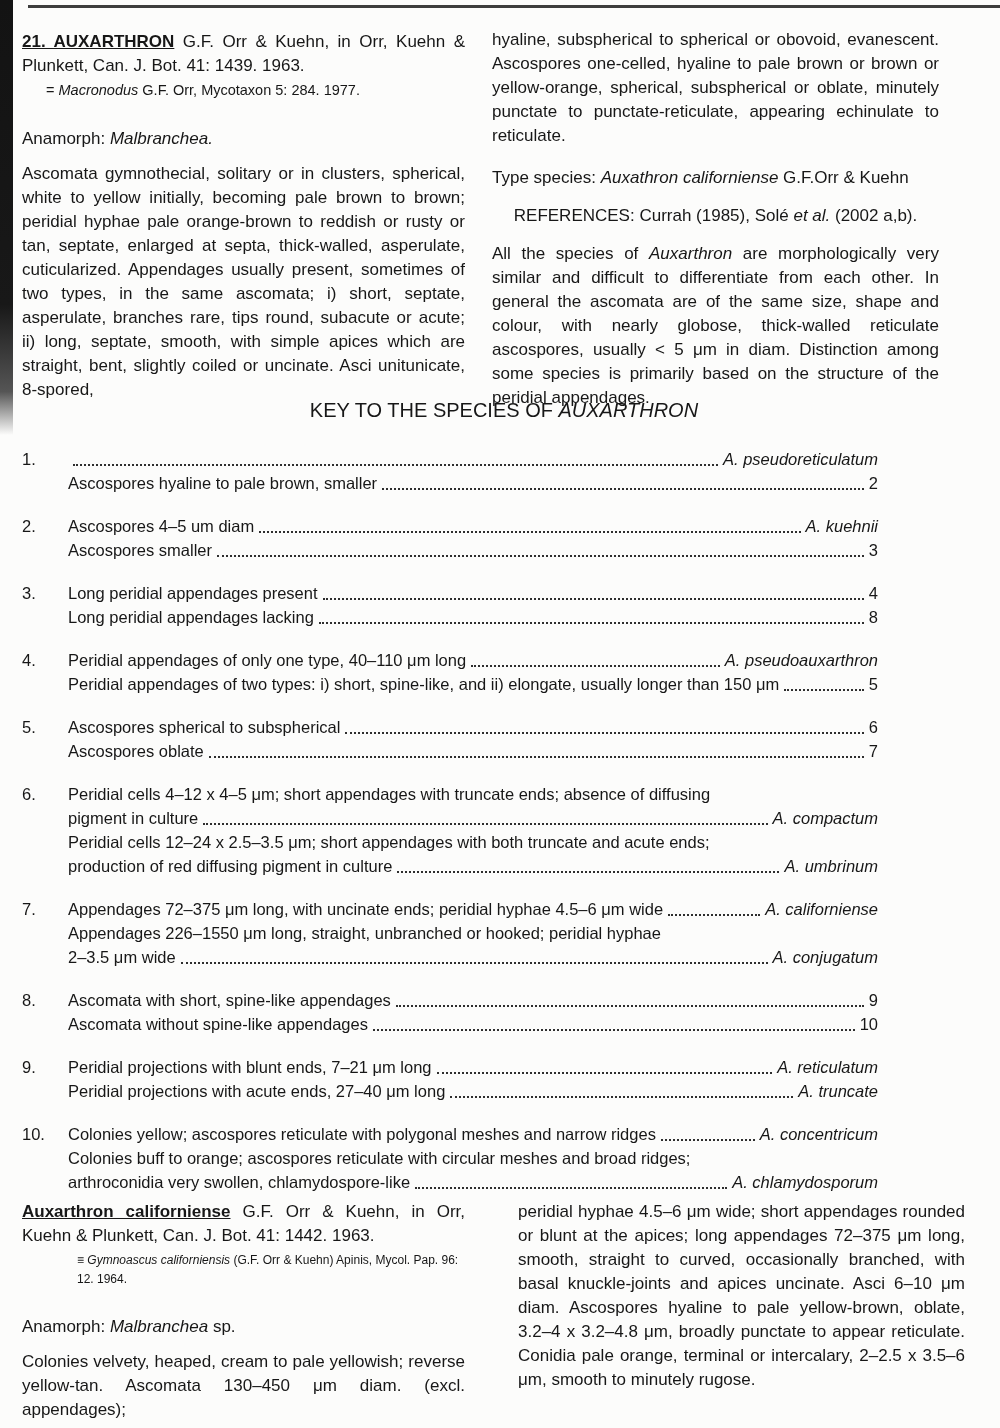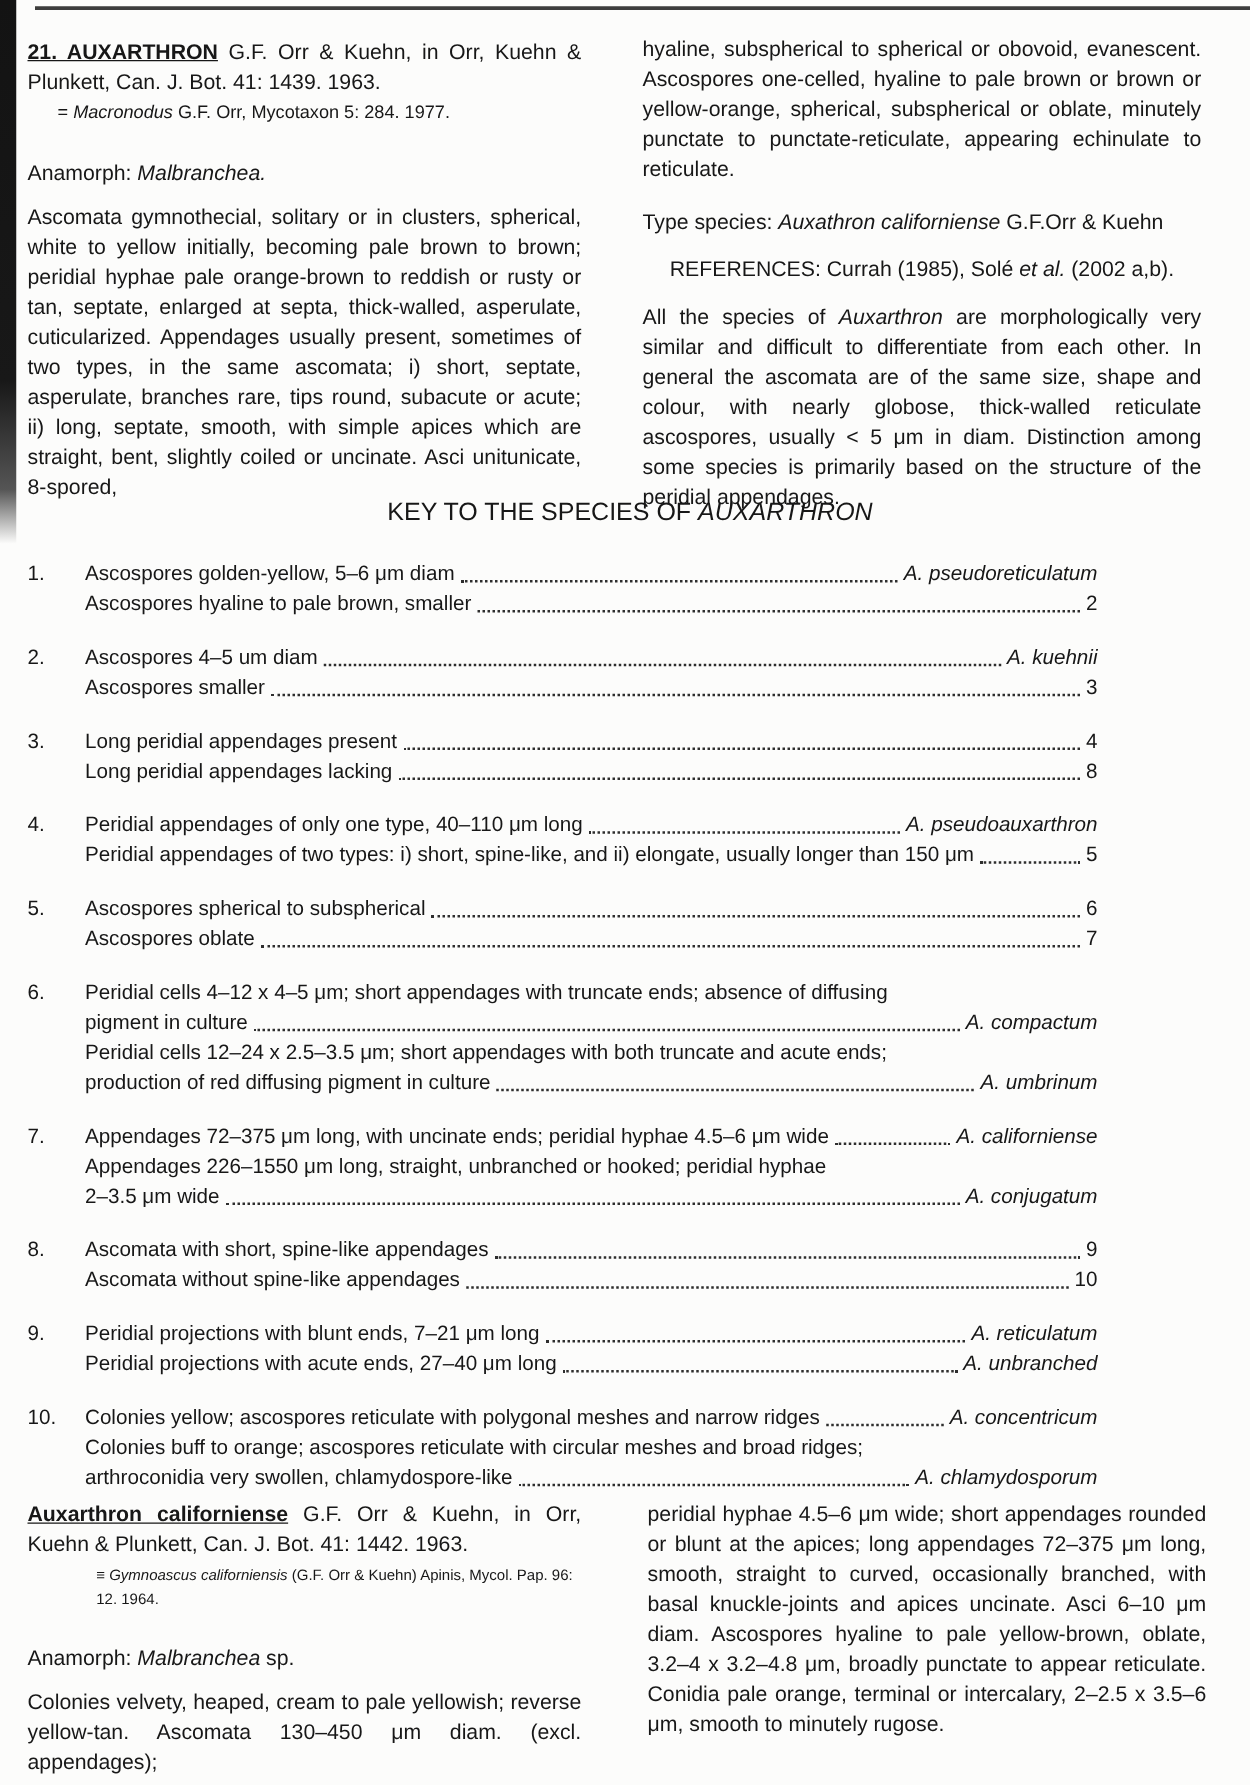--- a/index.html
+++ b/index.html
@@ -24,21 +24,21 @@
   }
 
   .col {
     position:absolute;
     font-size:17px; line-height:24px;
     text-align:justify;
   }
   .col p { margin:0; }
 
   #top-left  { left:22px;  top:30px;  width:443px; }
-  #top-right { left:514px; top:28px;  width:447px; }
+  #top-right { left:492px; top:28px;  width:447px; }
   #bot-left  { left:22px;  top:1200px; width:443px; }
   #bot-right { left:518px; top:1200px; width:447px; }
 
   .heading-p { margin-bottom:3px !important; }
   .syn {
     font-size:14.5px; line-height:19px; text-align:left;
     margin-left:24px !important; margin-bottom:27px !important;
   }
   .syn2 {
     font-size:12px; line-height:19px; text-align:left;
@@ -87,21 +87,20 @@
 </div>
 
 <div class="key-title"><span>KEY TO THE SPECIES OF </span><span class="i">AUXARTHRON</span></div>
 
 <div id="key">
   <div id="key-list">
       <div class="key-item">
         <div class="key-num">1.</div>
         <div class="key-lines">
           <div class="key-line">
-            <span class="kl-text">Ascospores golden-yellow, 5–6 μm diam</span>
             <span class="dots"></span>
             <span class="kl-res i">A. pseudoreticulatum</span>
           </div>
           <div class="key-line">
             <span class="kl-text">Ascospores hyaline to pale brown, smaller</span>
             <span class="dots"></span>
             <span class="kl-res">2</span>
           </div>
         </div>
       </div>
@@ -223,21 +222,21 @@
         <div class="key-num">9.</div>
         <div class="key-lines">
           <div class="key-line">
             <span class="kl-text">Peridial projections with blunt ends, 7–21 μm long</span>
             <span class="dots"></span>
             <span class="kl-res i">A. reticulatum</span>
           </div>
           <div class="key-line">
             <span class="kl-text">Peridial projections with acute ends, 27–40 μm long</span>
             <span class="dots"></span>
-            <span class="kl-res i">A. unbranched</span>
+            <span class="kl-res i">A. truncate</span>
           </div>
         </div>
       </div>
       <div class="key-item">
         <div class="key-num">10.</div>
         <div class="key-lines">
           <div class="key-line">
             <span class="kl-text">Colonies yellow; ascospores reticulate with polygonal meshes and narrow ridges</span>
             <span class="dots"></span>
             <span class="kl-res i">A. concentricum</span>

